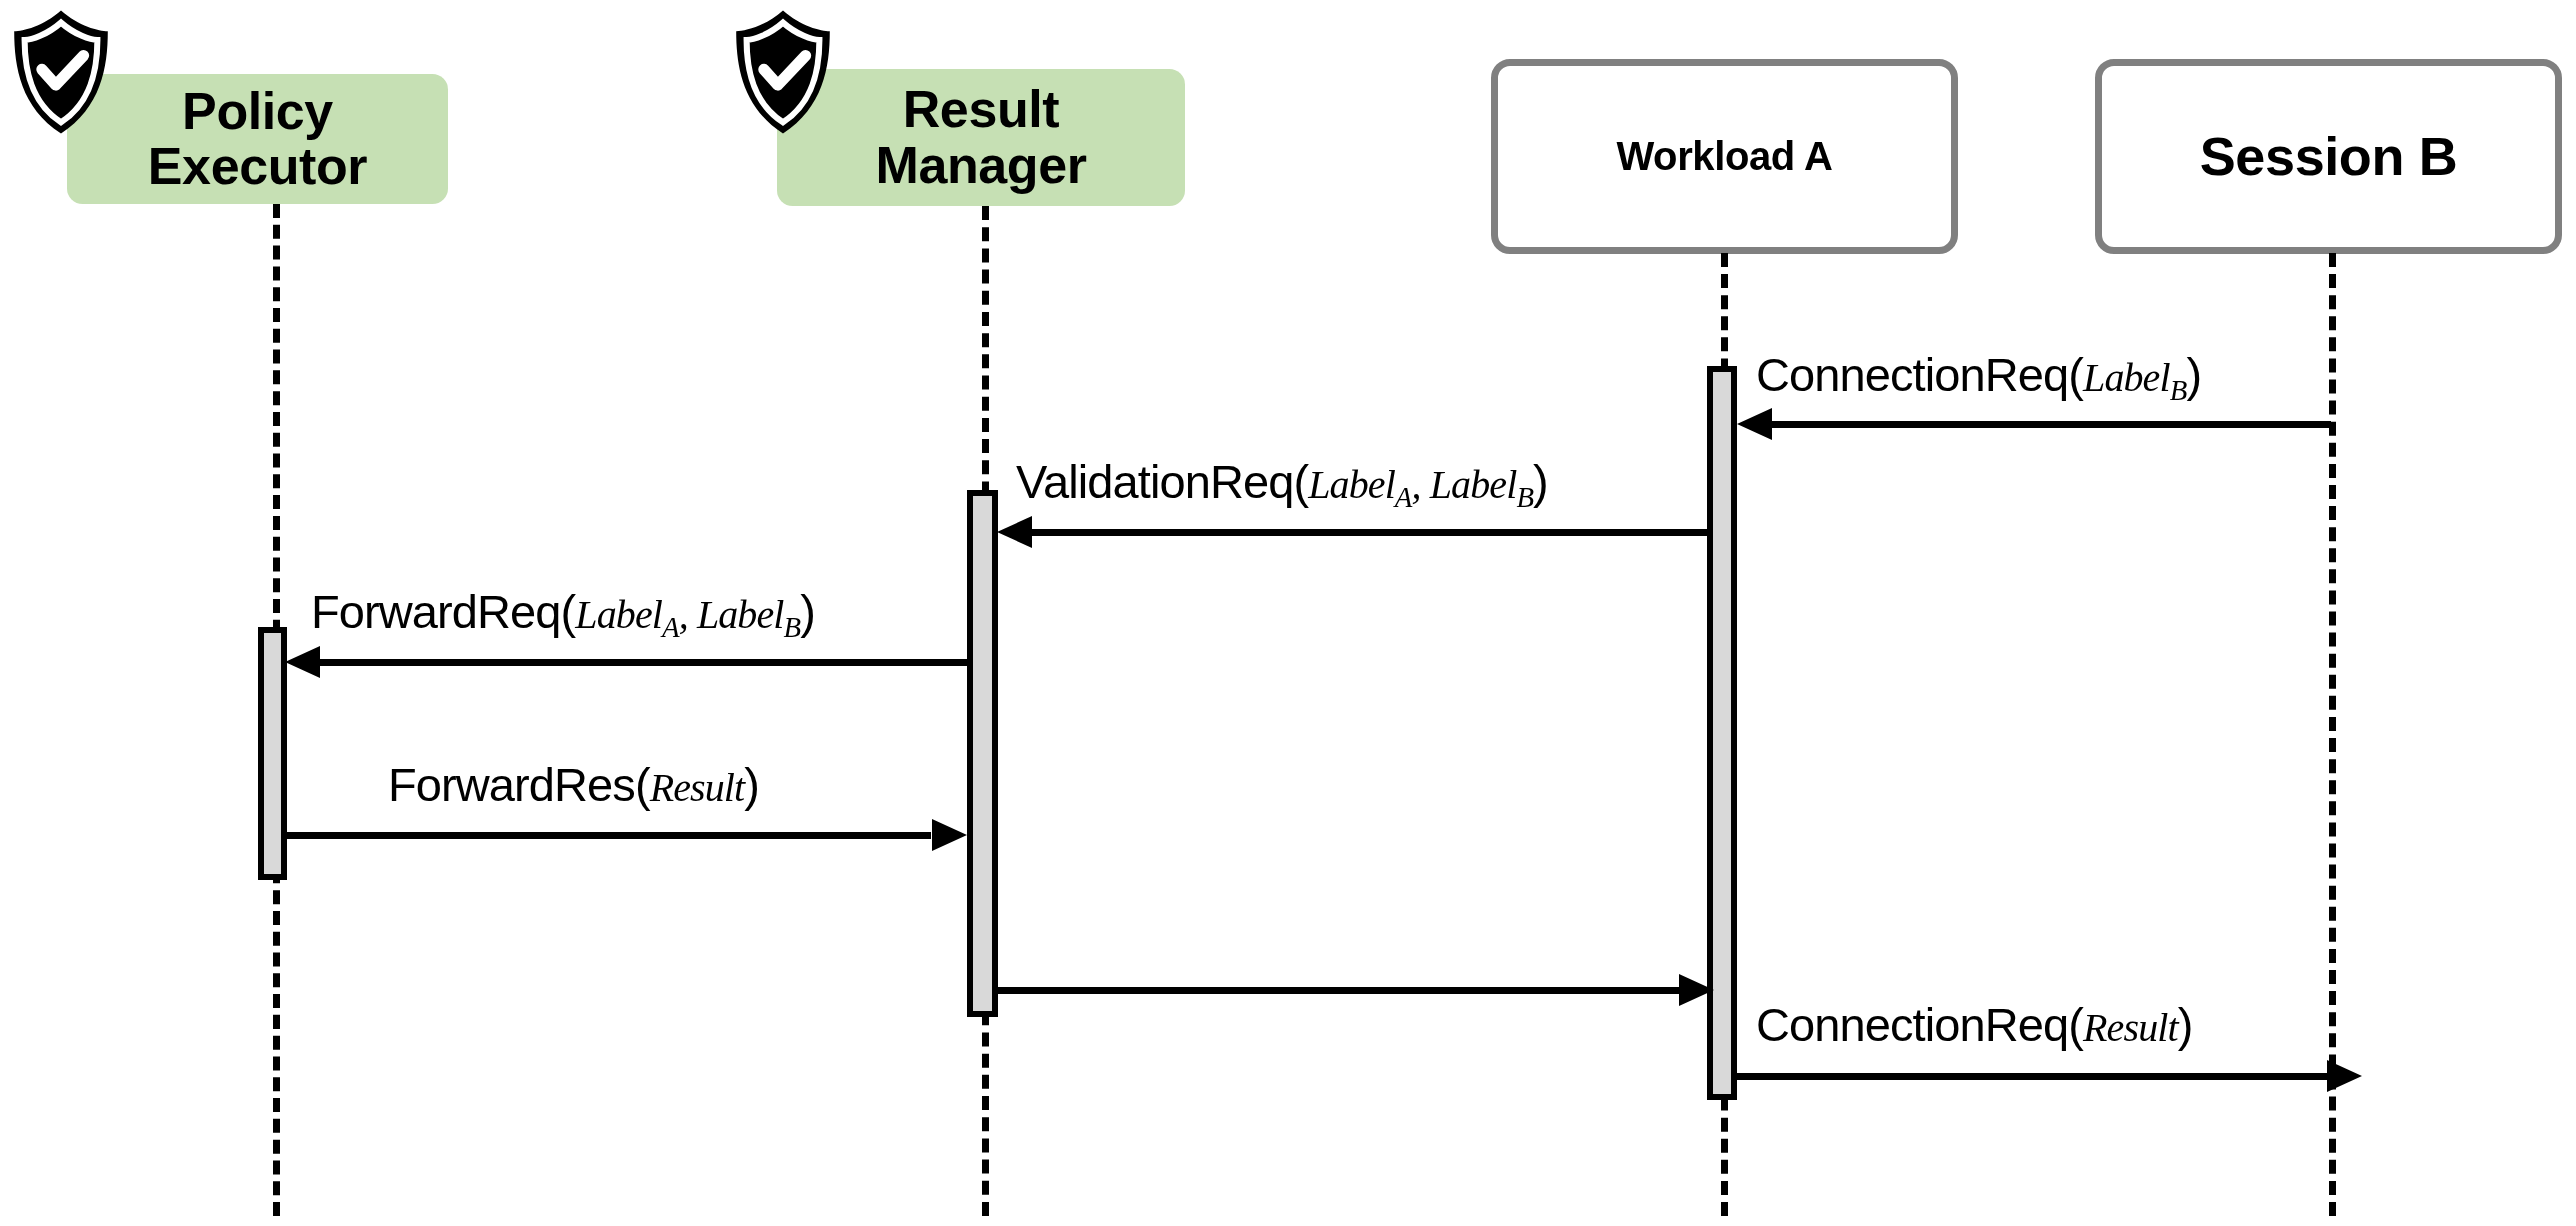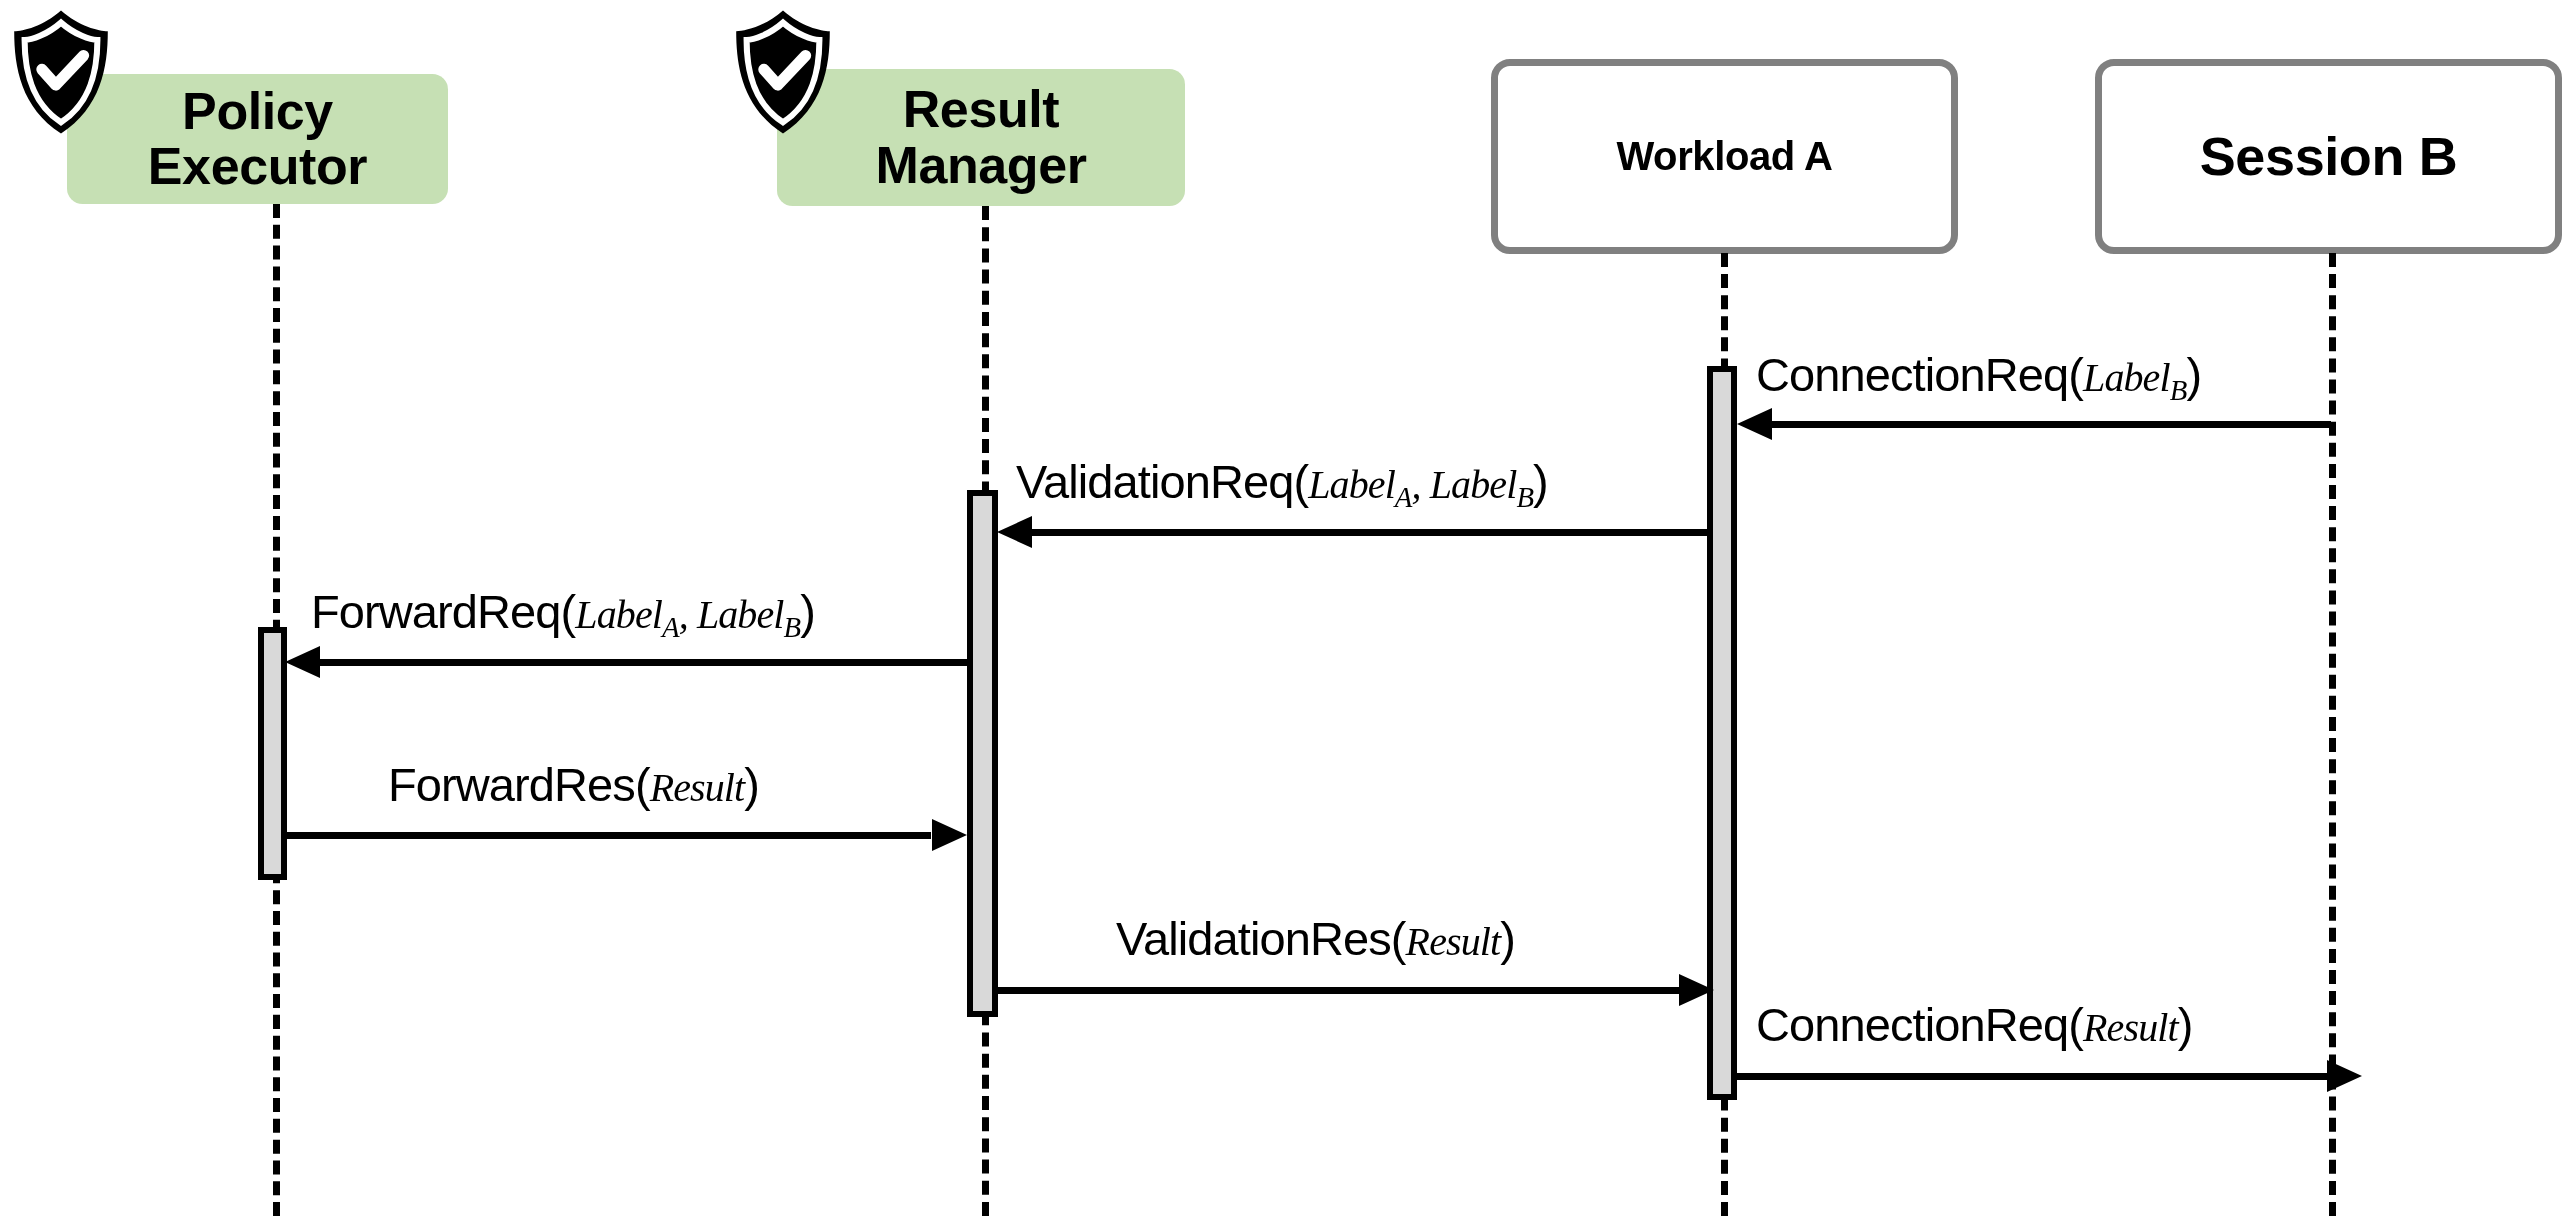--- a/index.html
+++ b/index.html
@@ -163,23 +163,20 @@
   </div>
 
   <div class="msg-line" style="left:287px; top:832px; width:644px;"></div>
   <div class="arrow-head right" style="left:932px; top:819px;"></div>
   <div class="msg-label" style="left:388px; top:761px;">
     <span>ForwardRes</span><span>(</span><span class="arg">Result</span><span>)</span>
   </div>
 
   <div class="msg-line" style="left:998px; top:987px; width:681px;"></div>
   <div class="arrow-head right" style="left:1679px; top:974px;"></div>
-  <div class="msg-label" style="left:1116px; top:915px;">
-    <span>ValidationRes</span><span>(</span><span class="arg">Result</span><span>)</span>
-  </div>
 
   <div class="msg-line" style="left:1737px; top:1073px; width:590px;"></div>
   <div class="arrow-head right" style="left:2327px; top:1060px;"></div>
   <div class="msg-label" style="left:1756px; top:1001px;">
     <span>ConnectionReq</span><span>(</span><span class="arg">Result</span><span>)</span>
   </div>
 
 </div>
 
 

